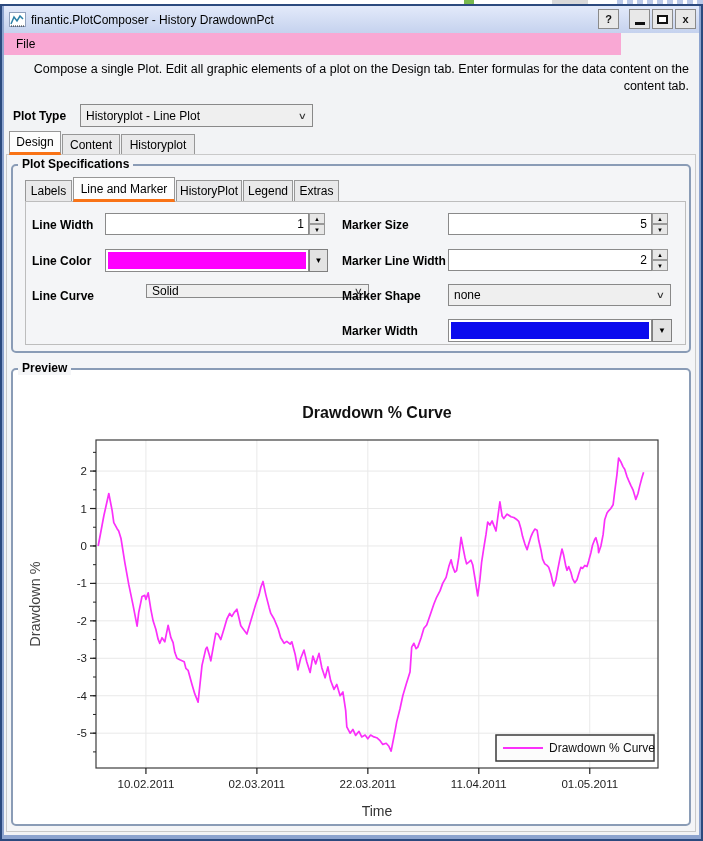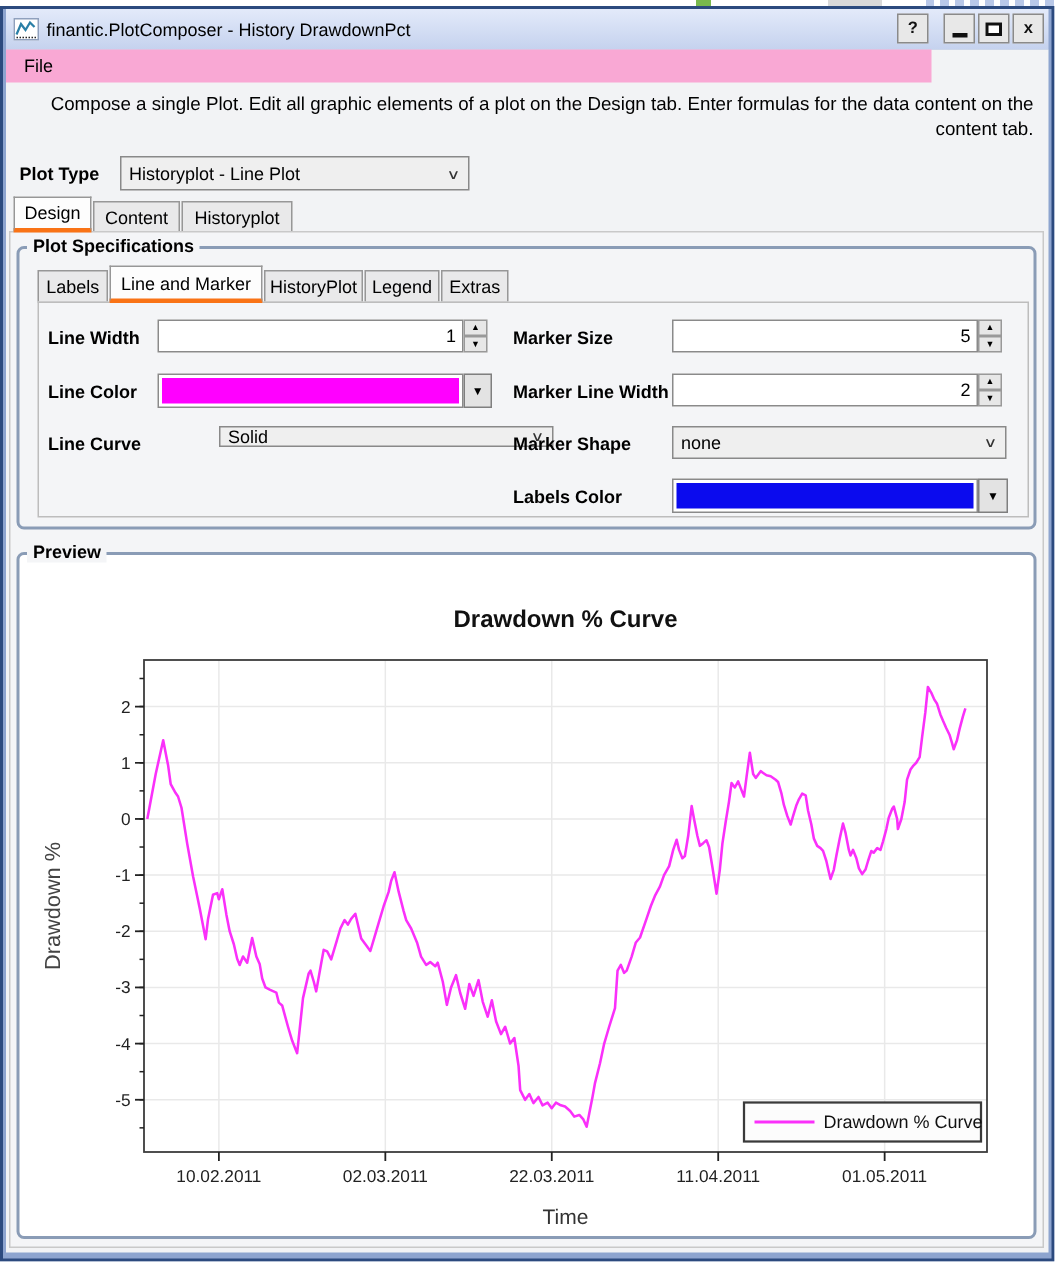--- a/index.html
+++ b/index.html
@@ -165,21 +165,21 @@
     <div class="combo" style="left:94px;top:251px;width:223px;height:14px;margin-left:48px;">
       <span class="val">Solid</span>
       <span class="chev">∨</span>
     </div>
     <div class="abs field-label" style="left:338px;top:256px;">Marker Shape</div>
     <div class="combo" style="left:444px;top:251px;width:223px;height:22px;">
       <span class="val">none</span>
       <span class="chev">∨</span>
     </div>
 
-    <div class="abs field-label" style="left:338px;top:291px;">Labels Color</div>
+    <div class="abs field-label" style="left:338px;top:291px;">Marker Width</div>
     <div class="colorcombo" style="left:444px;top:286px;width:204px;height:23px;">
       <div class="colorswatch" id="marker-color-swatch" style="background: rgb(11, 11, 238);"></div>
     </div>
     <div class="drop-btn" style="left:648px;top:286px;width:20px;height:23px;">
         <span>▼</span>
       </div>
 
     <div class="gb-caption" style="left:14px;top:328px;">Preview</div>
     <div class="groupbox" style="left:7px;top:335px;width:680px;height:458px;background:#ffffff;"></div>
 

